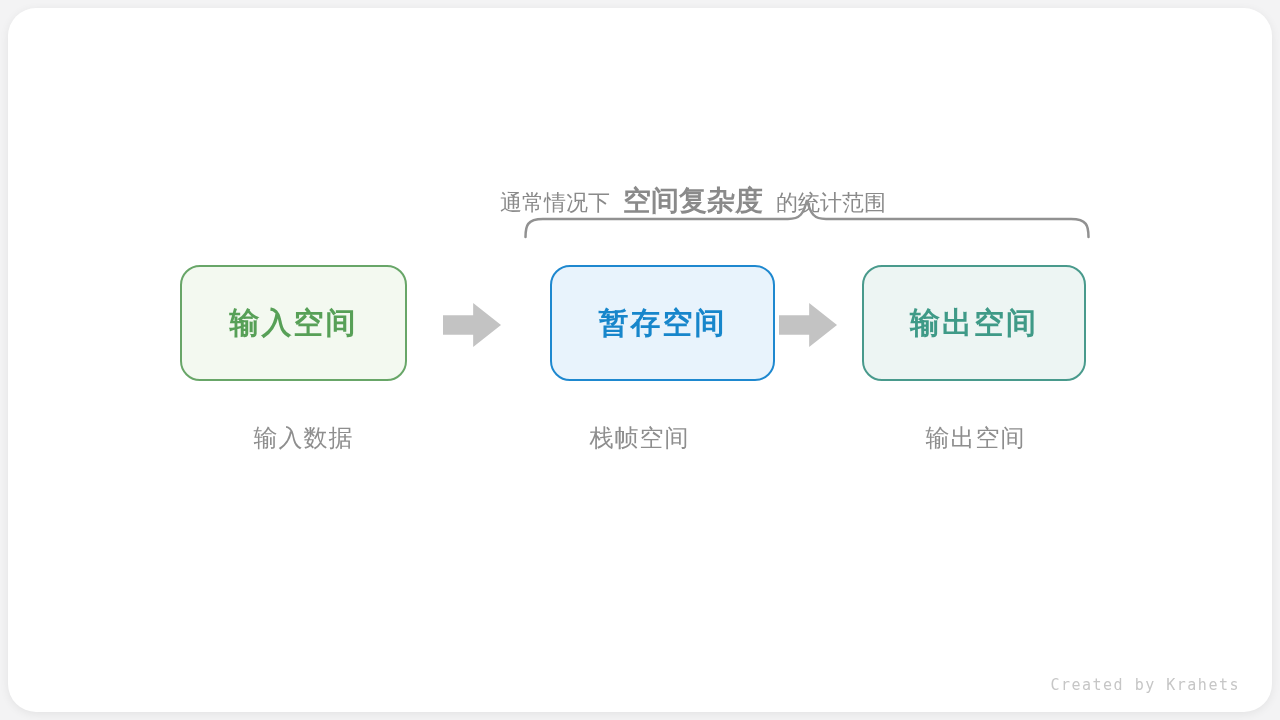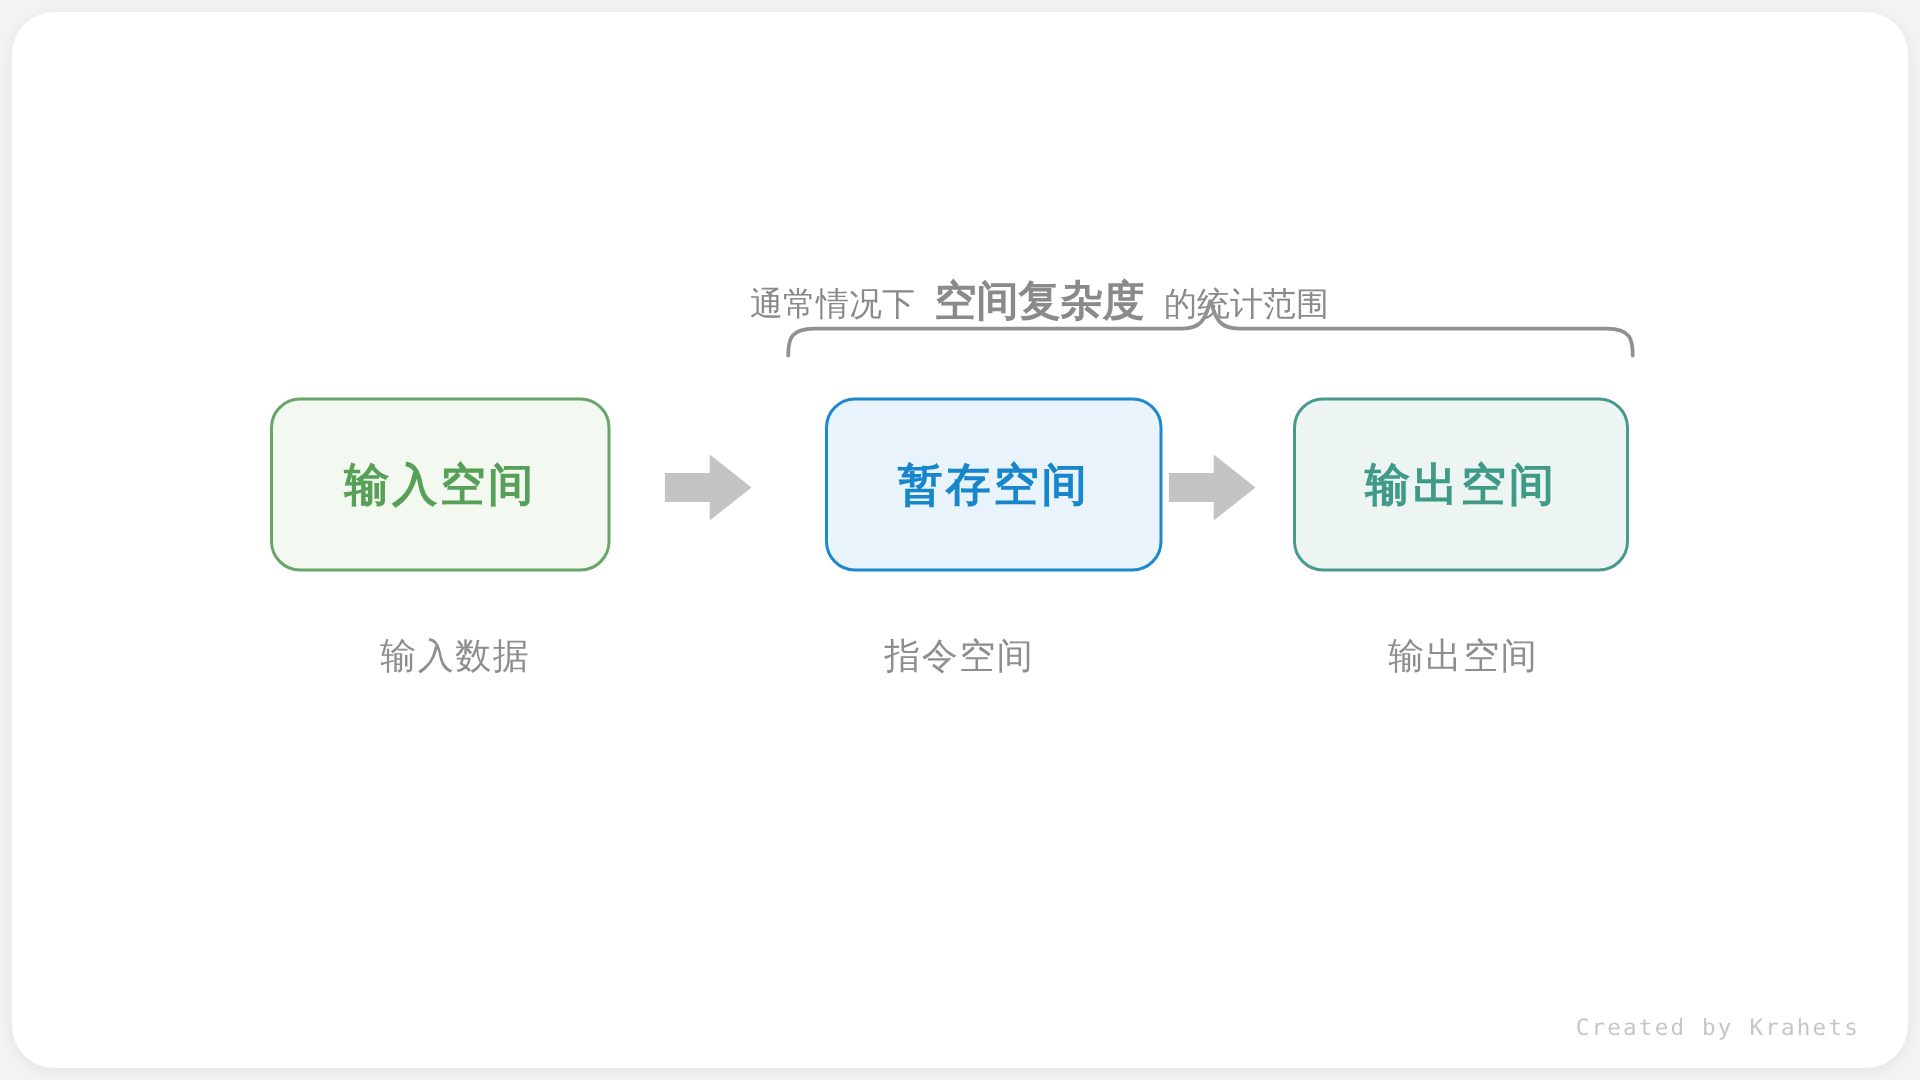--- a/index.html
+++ b/index.html
@@ -149,20 +149,20 @@
 
 <div class="space-box box-teal">
   <span>输出空间</span>
 </div>
 
 <div class="note-col note-1">
   <div>输入数据</div>
 </div>
 
 <div class="note-col note-2">
-  <div>指令空间</div>
+  <div>栈帧空间</div>
 </div>
 
 <div class="note-col note-3">
   <div>输出空间</div>
 </div>
 
 <div class="credit">Created by Krahets</div>
 
 </body></html>

